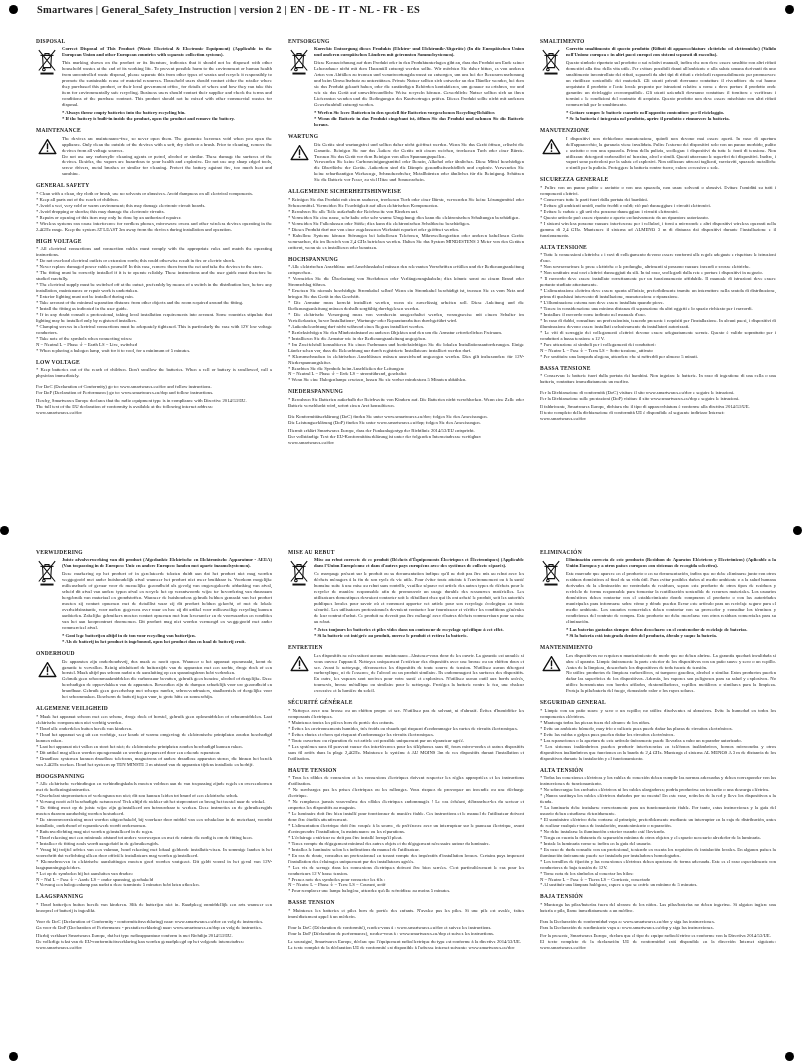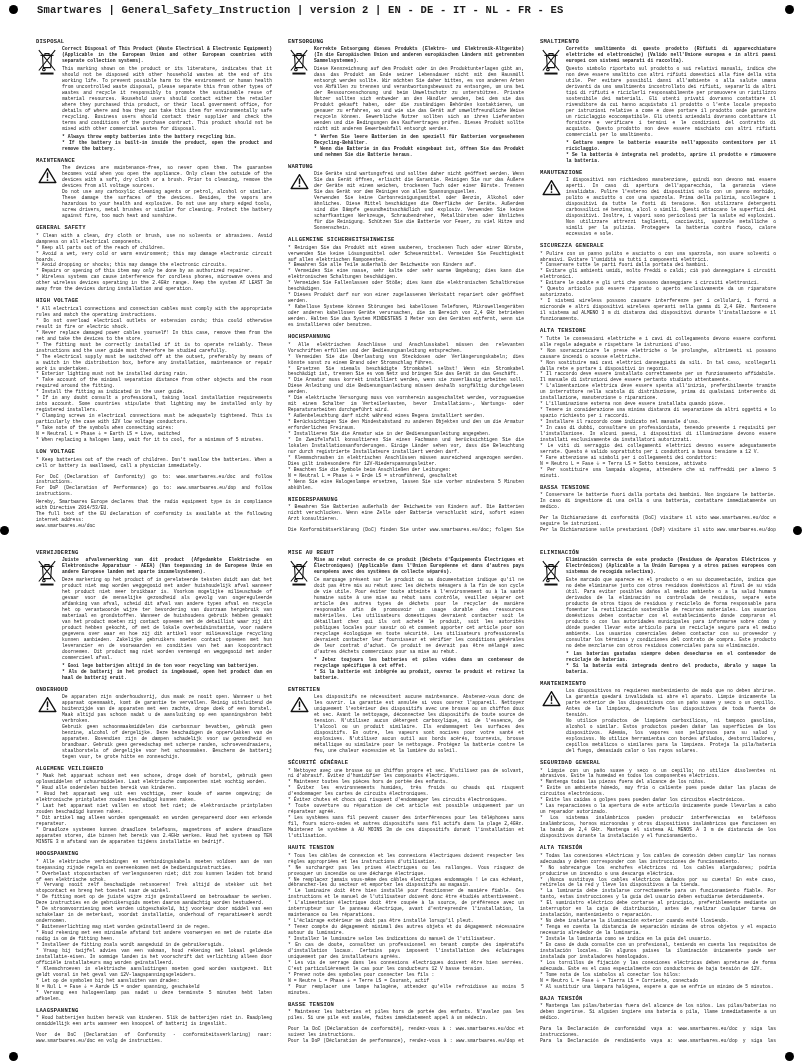--- a/index.html
+++ b/index.html
@@ -1,17 +1,17 @@
 <!DOCTYPE html>
 <html><head>
 <meta charset="utf-8">
 <style>
   html,body{margin:0;padding:0;background:#e8e8e8;}
   .page{position:relative;width:802px;height:1064px;background:#ffffff;margin:0 auto;
-        font-family:Liberation Mono, monospace;color:#1b1b1b;overflow:hidden;}
+        font-family:Liberation Serif, serif;color:#1b1b1b;overflow:hidden;}
   .title{position:absolute;top:4px;left:37px;font-size:10.5px;font-weight:700;letter-spacing:.2px;margin:0;}
   .regmark{position:absolute;width:9px;height:9px;border-radius:50%;background:#000;}
   #rm-tl{left:9px;top:5px} #rm-tr{right:8px;top:5px}
   #rm-ml{left:0px;top:526px} #rm-mr{right:0px;top:526px}
   #rm-bl{left:9px;bottom:3px} #rm-br{right:8px;bottom:3px}
   .grid{position:absolute;top:36px;left:36px;width:740px;height:1008px;
         display:grid;grid-template-columns:repeat(3,1fr);grid-template-rows:1fr 1fr;
         column-gap:16px;row-gap:14px;}
   .block{overflow:hidden;font-size:4.7px;line-height:1.27;text-align:justify;}
   .sec{margin:0 0 3px;}

